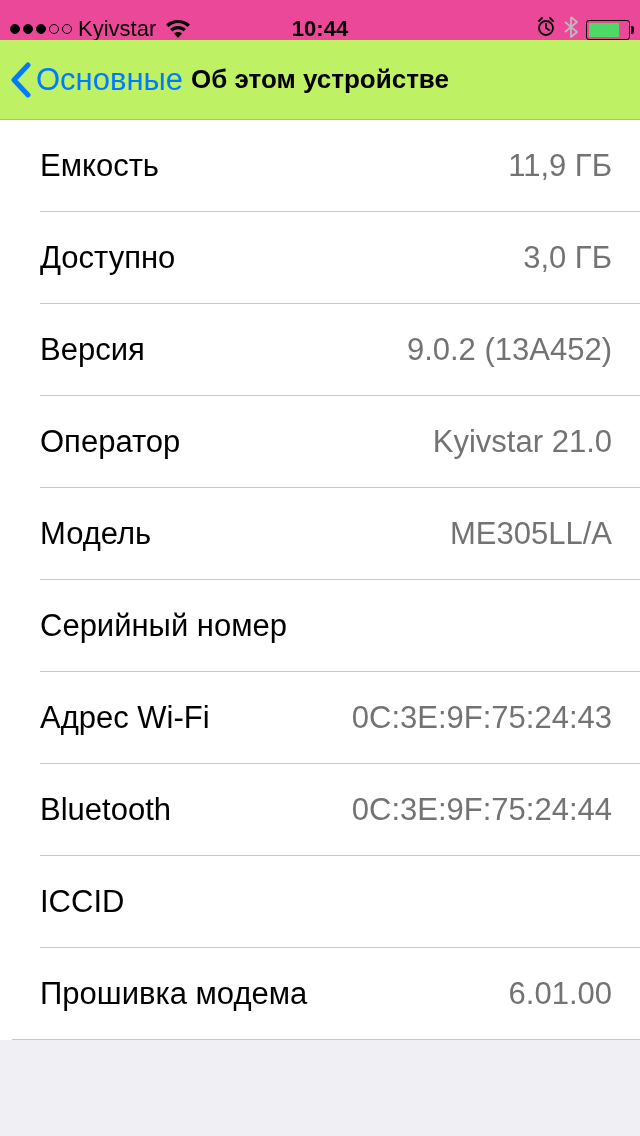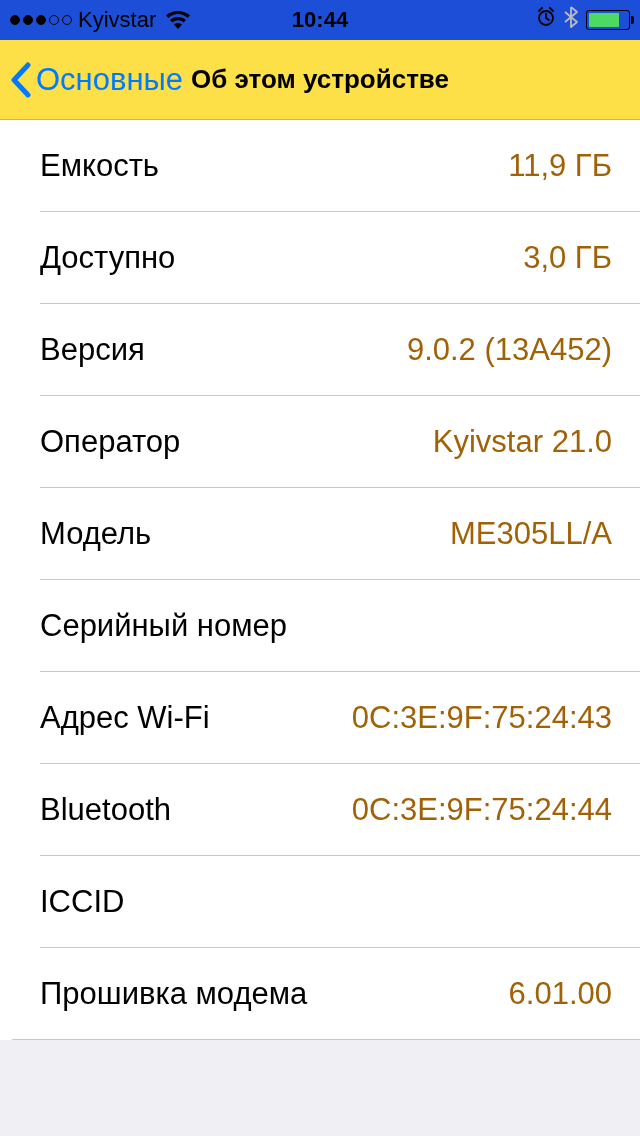--- a/index.html
+++ b/index.html
@@ -10,25 +10,25 @@
     }
     body {
       font-family: -apple-system, "Helvetica Neue", Helvetica, Arial, sans-serif;
       width: 640px;
       height: 1136px;
       background: #efeff4;
       overflow: hidden;
     }
     .status-bar {
       height: 40px;
-      background: #1d4ed8;
-      display: flex;
-      align-items: center;
+      background: #ec4899;
+      display: flex;
+      align-items: flex-start;
       justify-content: space-between;
-      padding: 0 10px;
+      padding: 16px 10px;
       font-size: 22px;
       color: #000;
     }
     .status-left {
       display: flex;
       align-items: center;
       gap: 6px;
     }
     .signal-dots {
       display: flex;
@@ -79,21 +79,21 @@
       border-radius: 0 2px 2px 0;
     }
     .battery-fill {
       height: 100%;
       width: 80%;
       background: #4cd964;
       border-radius: 1px;
     }
     .nav-bar {
       height: 80px;
-      background: #fde047;
+      background: #bef264;
       border-bottom: 1px solid #b2b2b2;
       display: flex;
       align-items: center;
       position: relative;
       padding: 0 10px;
     }
     .back-button {
       display: flex;
       align-items: center;
       color: #007aff;
@@ -136,21 +136,21 @@
     }
     .row:last-child::after {
       left: 0;
     }
     .row-label {
       font-size: 31px;
       color: #000;
     }
     .row-value {
       font-size: 31px;
-      color: #a16207;
+      color: #737373;
     }
     .row-full {
       width: 100%;
     }
   </style>
 </head>
 <body>
 
 <div class="status-bar">
   <div class="status-left">

